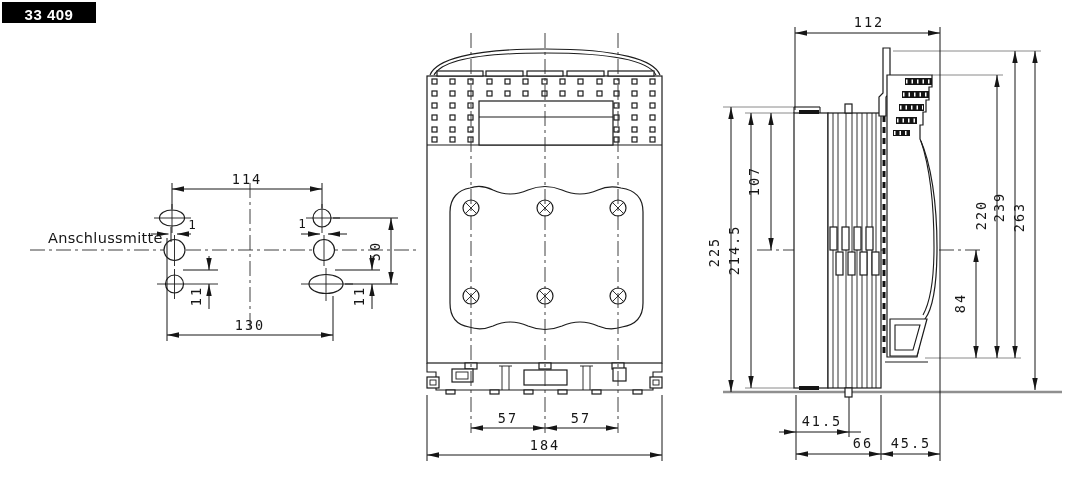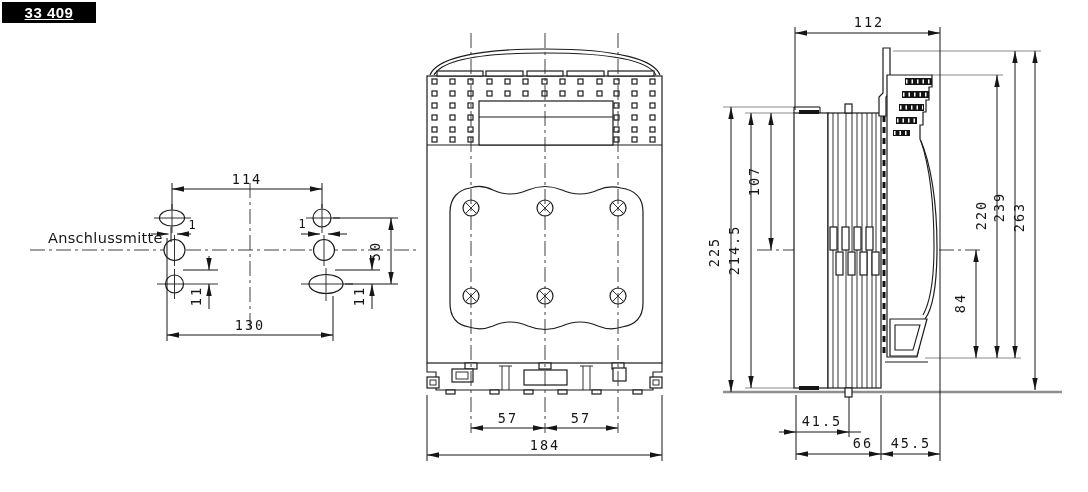--- a/index.html
+++ b/index.html
@@ -1,20 +1,20 @@
 <!DOCTYPE html>
 <html><head>
 <meta charset="utf-8">
 <style>
   html,body{margin:0;padding:0;background:#f2f2f2;}
   .canvas{position:relative;width:1088px;height:492px;background:#ffffff;overflow:hidden;
           font-family:"DejaVu Sans",sans-serif;}
   .badge{position:absolute;left:2px;top:2px;width:94px;height:21px;background:#000;
-         color:#fff;display:flex;align-items:center;justify-content:center;
-         font:bold 15px "Liberation Sans",sans-serif;letter-spacing:.5px;text-decoration:underline;}
+         color:#fff;display:flex;align-items:flex-end;justify-content:center;
+         font:bold 15px "Liberation Sans",sans-serif;letter-spacing:.5px;}
   svg{position:absolute;left:0;top:0;}
   .ln{stroke:#1c1c1c;stroke-width:1.1;fill:none;}
   .thin{stroke:#1c1c1c;stroke-width:.9;fill:none;}
   .fillw{fill:#ffffff;stroke:#1c1c1c;stroke-width:1.2;}
   .dimln{stroke:#161616;stroke-width:1;fill:none;}
   .ext{stroke:#8a8a8a;stroke-width:1;fill:none;}
   .ground{stroke:#8f8f8f;stroke-width:2.4;fill:none;}
   .cl{stroke:#2b2b2b;stroke-width:.9;stroke-dasharray:15 4 3 4;fill:none;}
   .dark{fill:#151515;stroke:none;}
   .venttick{stroke:#ffffff;stroke-width:4;stroke-dasharray:1.5 4;fill:none;}

